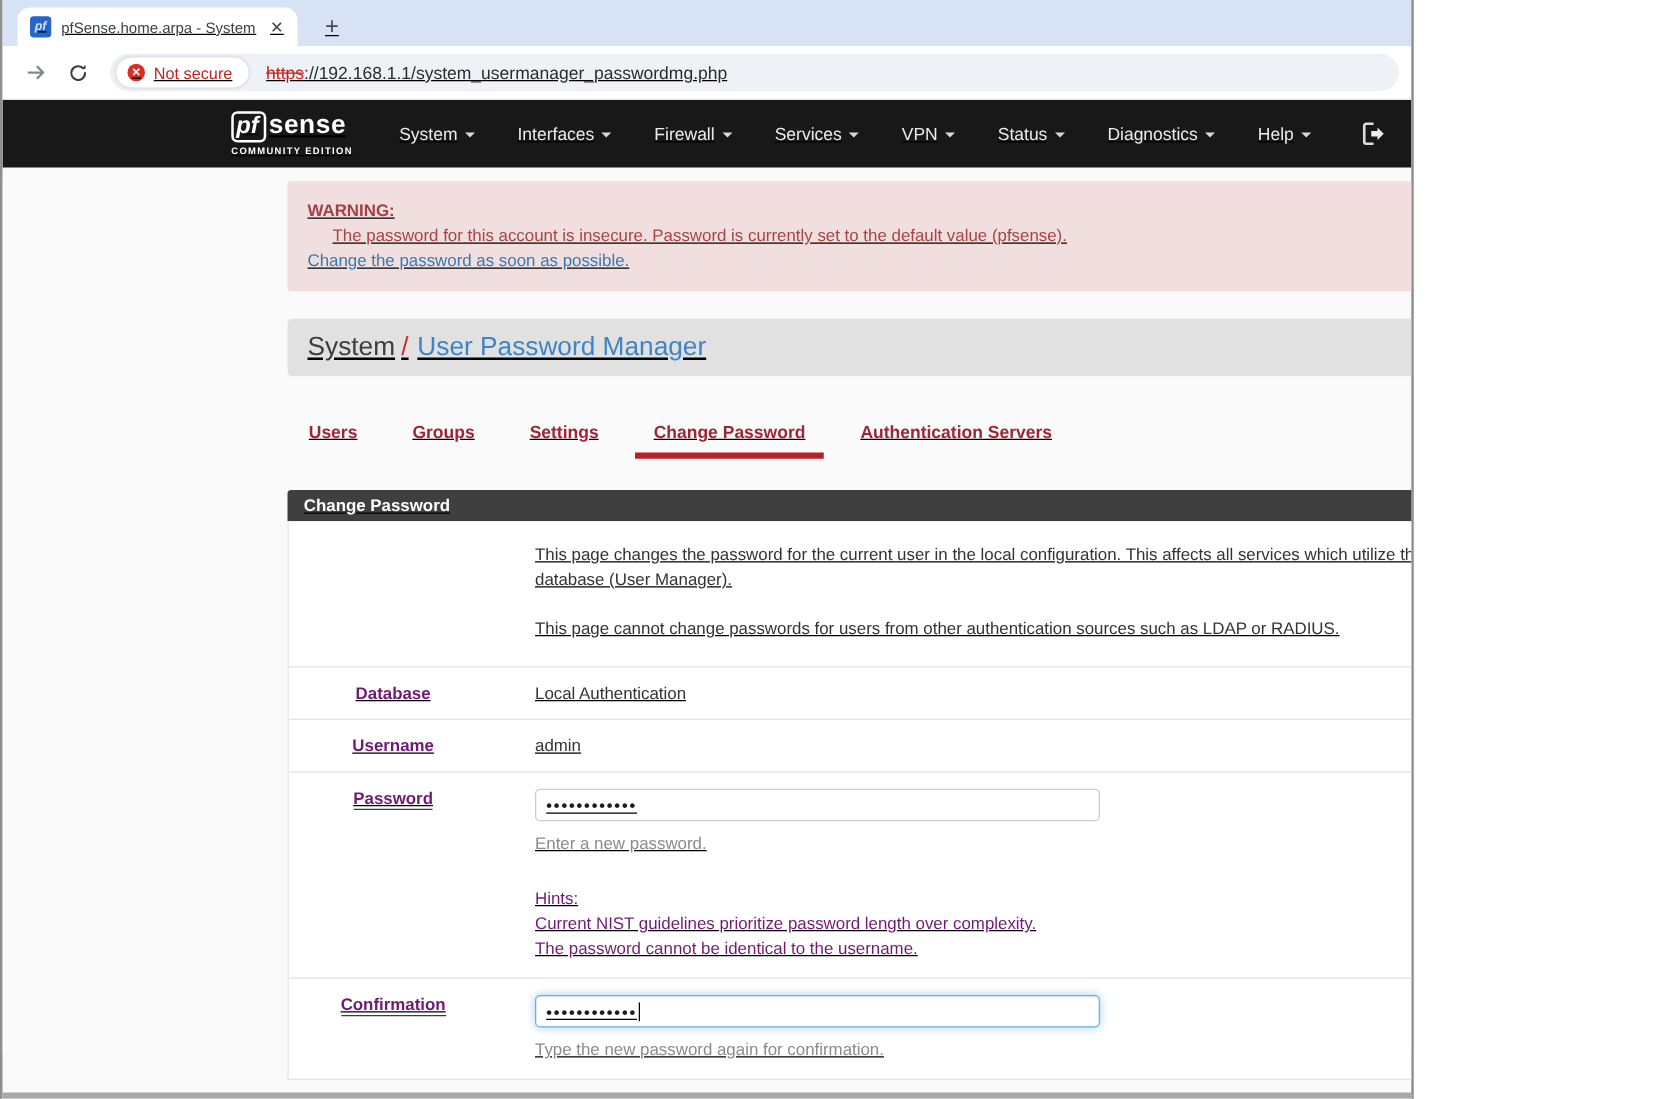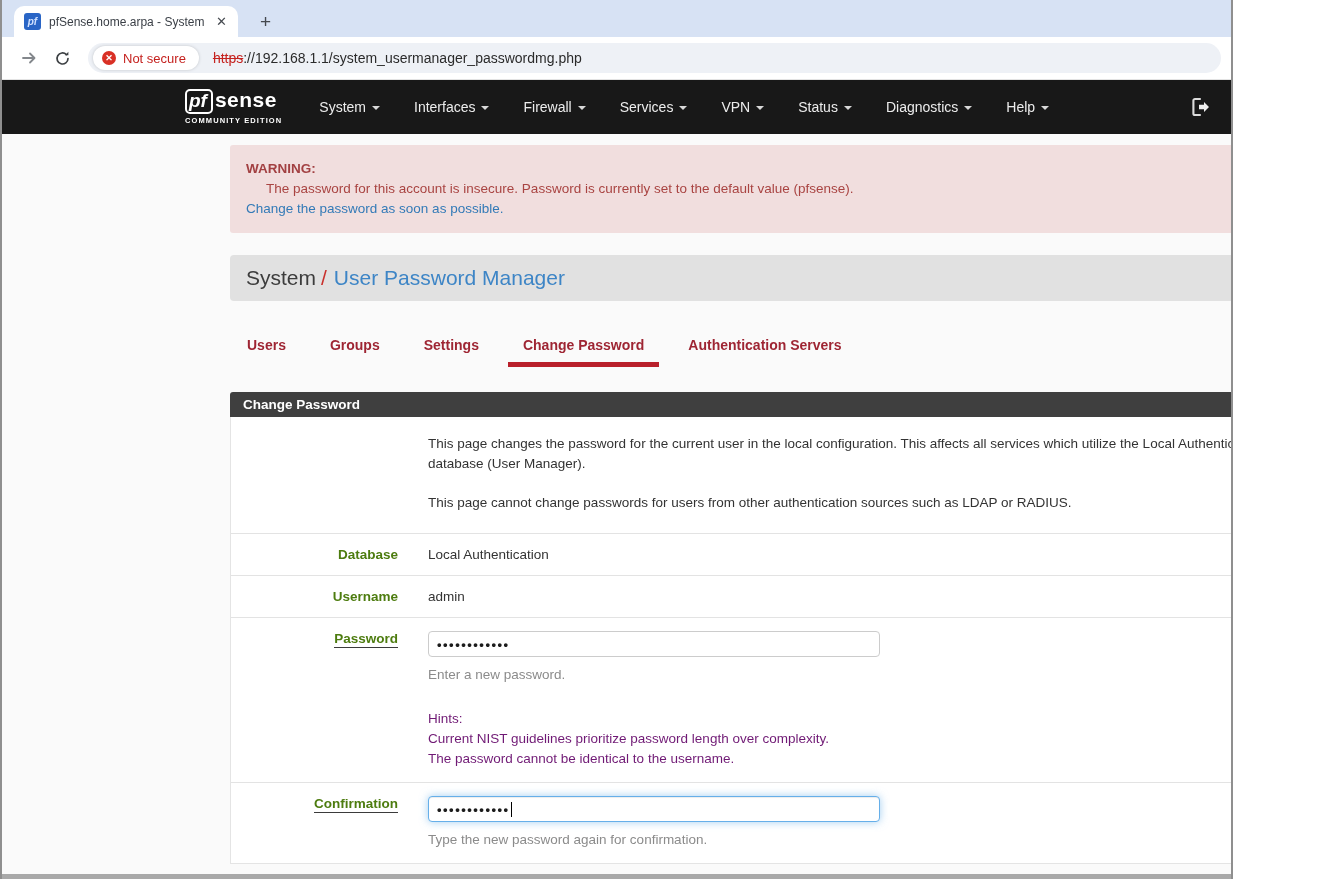--- a/index.html
+++ b/index.html
@@ -1,20 +1,20 @@
 <!DOCTYPE html>
 <html><head>
 <meta charset="utf-8">
 <style>
   * { margin:0; padding:0; box-sizing:border-box; }
   html,body { width:1342px; height:879px; }
   body { font-family:"Liberation Sans", sans-serif; background:#fff; overflow:hidden; }
 
-  .window { position:relative; width:1233px; height:879px; border-left:2px solid #8f8f8f;
-            border-right:2px solid #8f8f8f; background:#fafafa; overflow:hidden; }
+  .window { position:relative; width:1131px; height:879px; border-left:2px solid #8f8f8f;
+            border-right:2px solid #8f8f8f; background:#fafafa; overflow:hidden;text-decoration:underline; }
   .bottom-strip { position:absolute; left:0; right:0; bottom:0; height:5px; background:#a9a9a9; }
 
   
   .tabstrip { height:37px; background:#d7e2f4; display:flex; align-items:flex-end; padding-left:12px; }
   .tab { width:224px; height:31px; background:#fff; border-radius:10px 10px 0 0;
          display:flex; align-items:center; padding:0 8px 0 10px; gap:8px; }
   .favicon { width:17px; height:17px; background:#2965c6; border-radius:3px; color:#cfe0ff;
              font-style:italic; font-weight:bold; font-size:10px; display:flex; align-items:center;
              justify-content:center; flex:0 0 auto; }
   .tab-title { font-size:12px; color:#3a3f46; white-space:nowrap; overflow:hidden; flex:1; }
@@ -70,22 +70,22 @@
   .tab-link { font-size:14px; font-weight:bold; color:#9e2533; padding:10px 15px 9px;
               margin-right:14px; border-bottom:5px solid transparent; cursor:pointer; }
   .tab-link.active { border-bottom-color:#b9202b; }
 
   .panel { margin-top:25px; }
   .panel-heading { background:#3f3f3f; color:#fff; font-weight:bold; font-size:13.5px;
                    padding:5px 13px; border-radius:3px 3px 0 0; }
   .panel-body { background:#fff; border:1px solid #e4e4e4; border-top:none; }
   .form-row { display:flex; border-top:1px solid #e3e3e3; }
   .form-row:first-child { border-top:none; }
-  .label-col { width:197px; flex:0 0 auto; text-align:right; padding:13px 30px 13px 0;
-               font-weight:bold; font-size:13.5px; color:#4d7c0f; }
+  .label-col { width:197px; flex:0 0 auto; text-align:center; padding:13px 30px 13px 0;
+               font-weight:bold; font-size:13.5px; color:#701a75; }
   .value-col { flex:1; padding:13px 16px 13px 0; font-size:13.5px; color:#333; }
   .desc-row .value-col { padding-top:17px; padding-bottom:20px; line-height:20px; }
   .desc-p2 { margin-top:19px; }
   .static-val { font-size:13.5px; color:#333; }
   .req-label { border-bottom:1px solid #3b3b3b; padding-bottom:1px; }
 
   .fake-input { width:452px; height:26px; border:1px solid #ccc; border-radius:4px; background:#fff;
                 display:flex; align-items:center; padding:0 8px; }
   .fake-input.focused { border-color:#66afe9; box-shadow:0 1px 1px rgba(0,0,0,.075) inset, 0 0 8px rgba(102,175,233,.6); }
   .dots { font-size:13px; font-weight:bold; letter-spacing:1.5px; color:#1c1c1c; line-height:1; }

